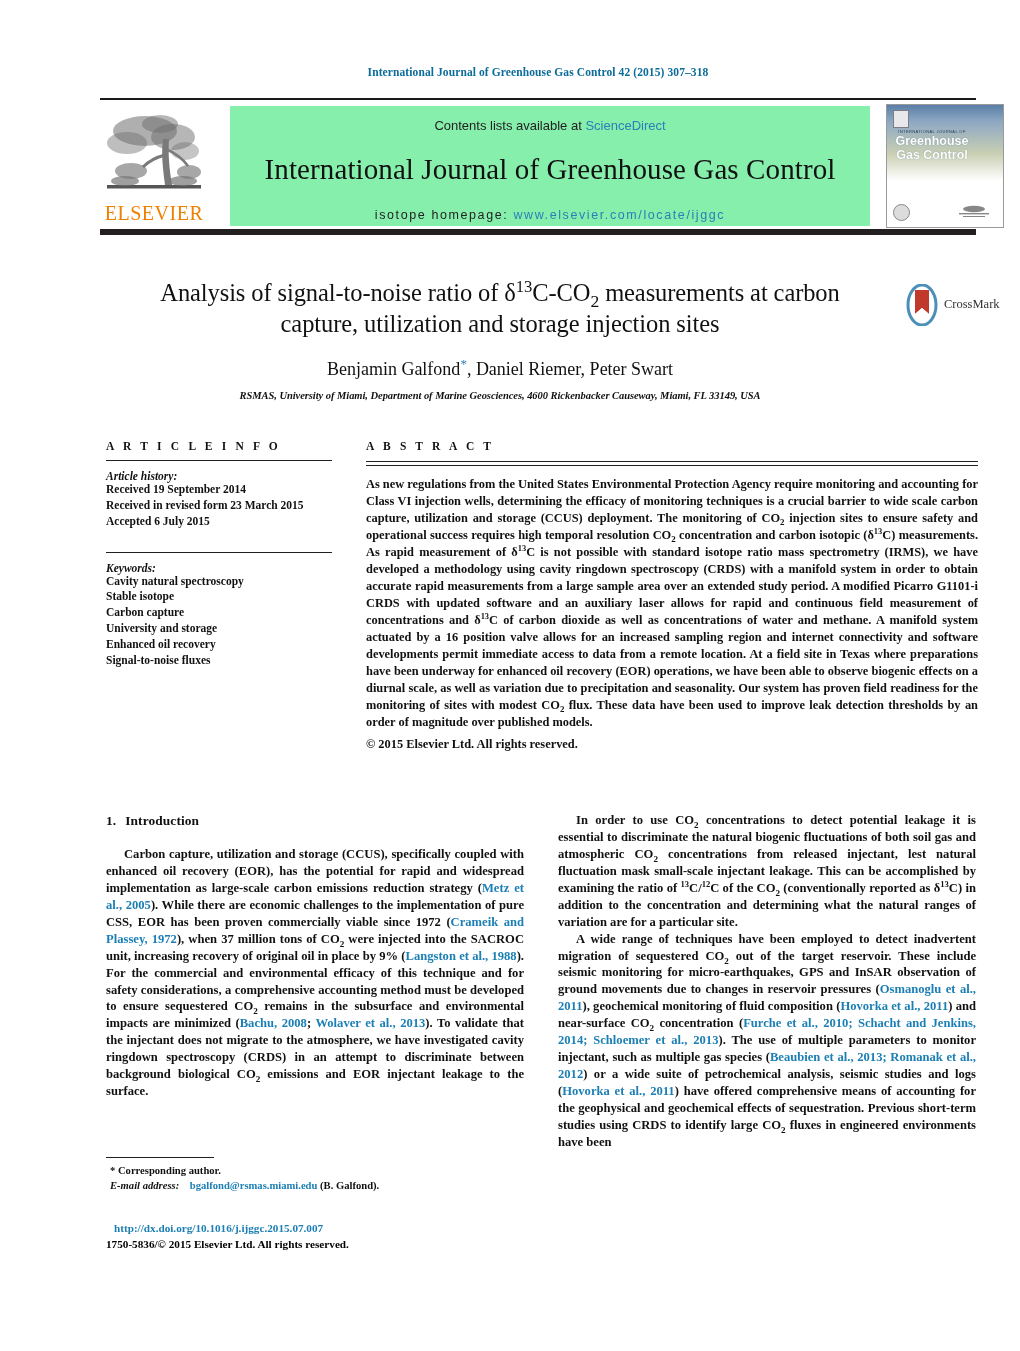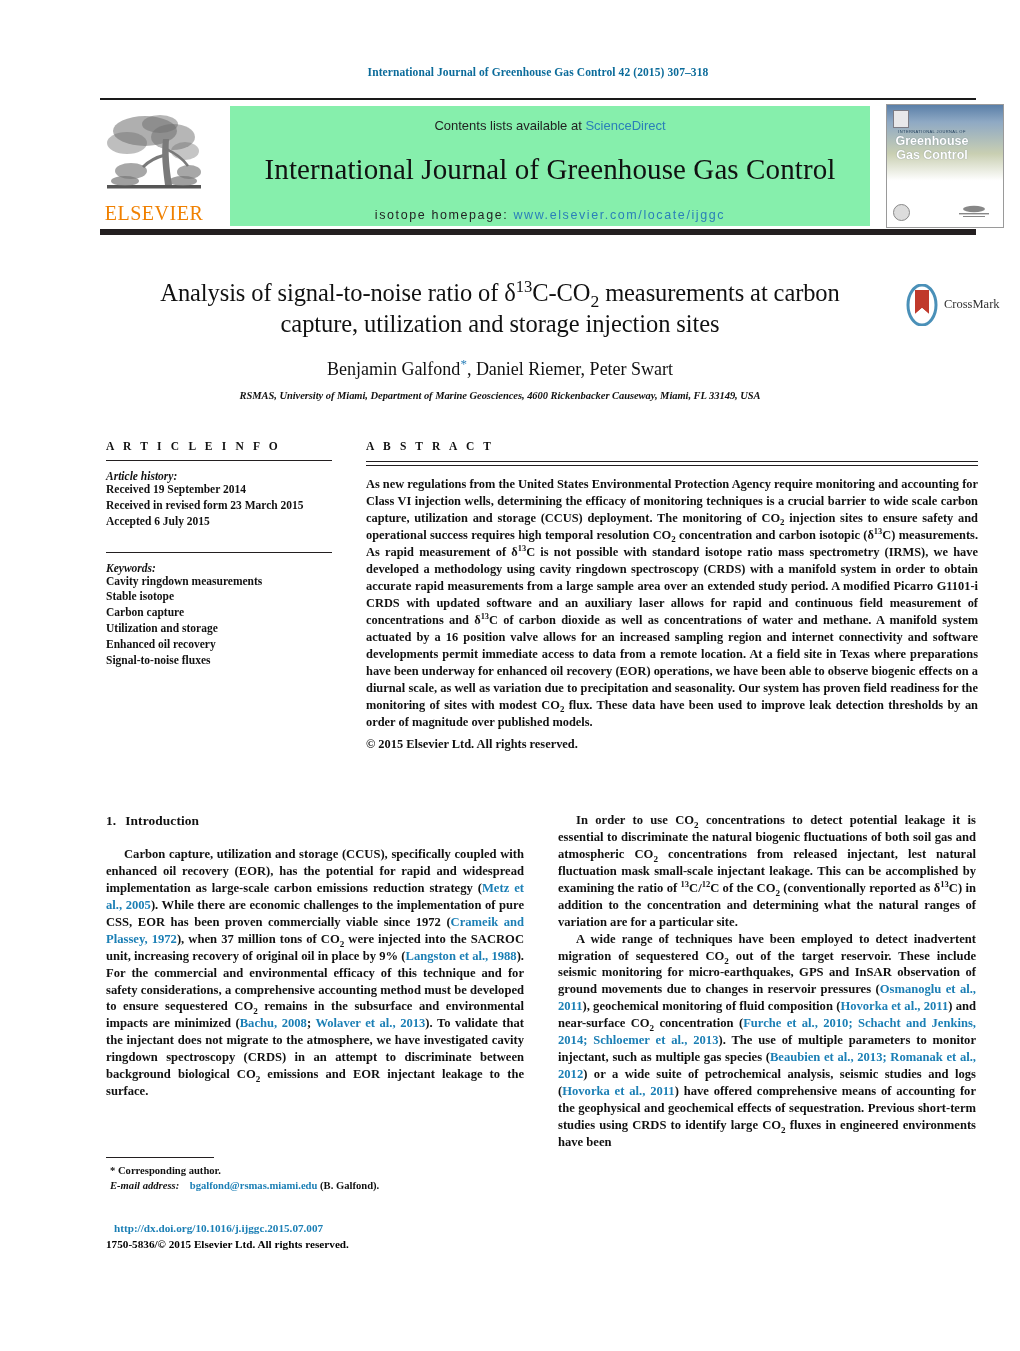--- a/index.html
+++ b/index.html
@@ -421,24 +421,24 @@
 
   <div class="info-col">
     <div class="sec-head">A R T I C L E   I N F O</div>
     <div class="hr-thin"></div>
     <div class="info-sub">Article history:</div>
     <div class="info-line">Received 19 September 2014</div>
     <div class="info-line">Received in revised form 23 March 2015</div>
     <div class="info-line">Accepted 6 July 2015</div>
     <div class="hr-thin" style="margin-top:22px"></div>
     <div class="info-sub">Keywords:</div>
-    <div class="info-line">Cavity ringdown measurements</div>
+    <div class="info-line">Cavity natural spectroscopy</div>
     <div class="info-line">Stable isotope</div>
     <div class="info-line">Carbon capture</div>
-    <div class="info-line">Utilization and storage</div>
+    <div class="info-line">University and storage</div>
     <div class="info-line">Enhanced oil recovery</div>
     <div class="info-line">Signal-to-noise fluxes</div>
   </div>
 
   <div class="abs-col">
     <div class="sec-head">A B S T R A C T</div>
     <div class="hr-dbl"></div>
     <div class="abs-body">As new regulations from the United States Environmental Protection Agency require monitoring and accounting for Class VI injection wells, determining the efficacy of monitoring techniques is a crucial barrier to wide scale carbon capture, utilization and storage (CCUS) deployment. The monitoring of CO<sub>2</sub> injection sites to ensure safety and operational success requires high temporal resolution CO<sub>2</sub> concentration and carbon isotopic (δ<sup>13</sup>C) measurements. As rapid measurement of δ<sup>13</sup>C is not possible with standard isotope ratio mass spectrometry (IRMS), we have developed a methodology using cavity ringdown spectroscopy (CRDS) with a manifold system in order to obtain accurate rapid measurements from a large sample area over an extended study period. A modified Picarro G1101-i CRDS with updated software and an auxiliary laser allows for rapid and continuous field measurement of concentrations and δ<sup>13</sup>C of carbon dioxide as well as concentrations of water and methane. A manifold system actuated by a 16 position valve allows for an increased sampling region and internet connectivity and software developments permit immediate access to data from a remote location. At a field site in Texas where preparations have been underway for enhanced oil recovery (EOR) operations, we have been able to observe biogenic effects on a diurnal scale, as well as variation due to precipitation and seasonality. Our system has proven field readiness for the monitoring of sites with modest CO<sub>2</sub> flux. These data have been used to improve leak detection thresholds by an order of magnitude over published models.</div>
     <div class="abs-copyright">© 2015 Elsevier Ltd. All rights reserved.</div>
   </div>

